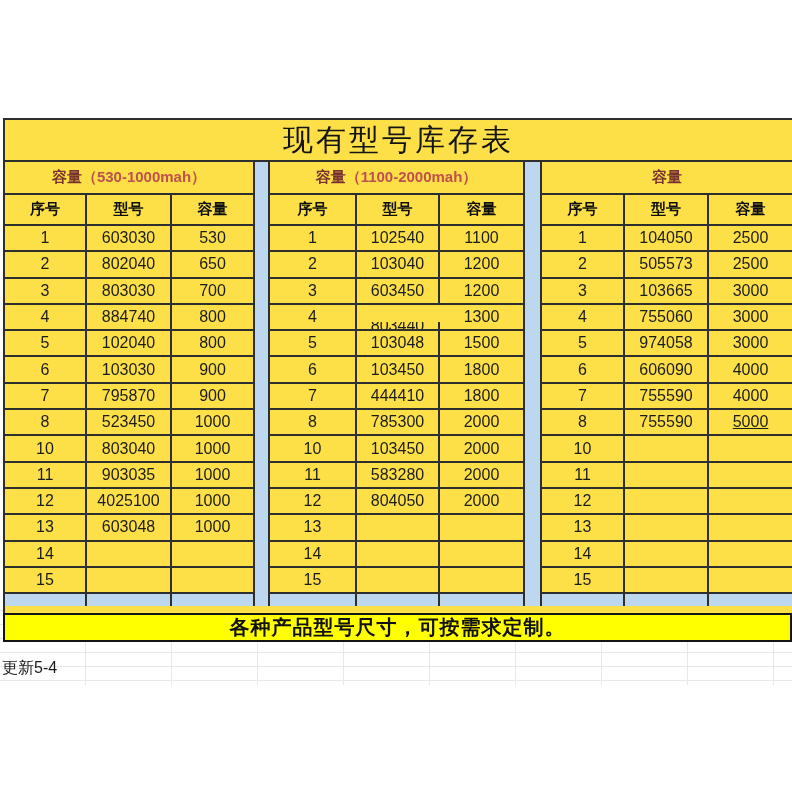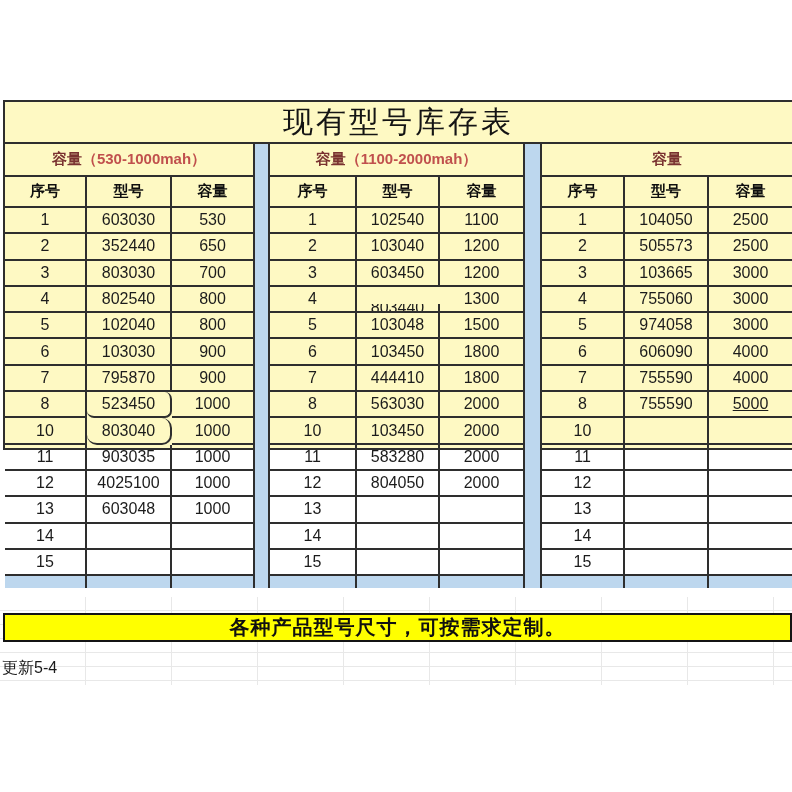--- a/index.html
+++ b/index.html
@@ -18,26 +18,26 @@
     overflow: hidden;
   }
   
   .bg-grid {
     position: absolute; left: 0; top: 597px; width: 792px; height: 88px;
     background-image:
       repeating-linear-gradient(to bottom, transparent 0, transparent 13px, #e8e8e8 13px, #e8e8e8 14px),
       repeating-linear-gradient(to right, transparent 0, transparent 85px, #e8e8e8 85px, #e8e8e8 86px);
   }
   .inv-table {
-    position: absolute; left: 3px; top: 100px;
-    width: 789px; height: 350px;
+    position: absolute; left: 3px; top: 118px;
+    width: 789px; height: 507px;
     box-sizing: border-box;
     border: 2px solid var(--border);
     border-right: none;
-    background: #fef9c3;
+    background: #fde047;
     display: grid;
     grid-template-columns: 82px 85px 83px 15px 87px 83px 85px 17px 83px 84px 83px;
     grid-template-rows: 42px 33px 31px repeat(14, 26.3px) 12px;
   }
   .cell {
     box-sizing: border-box;
     border-right: 2px solid var(--border);
     border-bottom: 2px solid var(--border);
     display: flex; align-items: center; justify-content: center;
     font-size: 16px; color: #1c1c1c;
@@ -87,42 +87,42 @@
       <span class="prefix">容量</span>
       <span class="range">（530-1000mah）</span>
     </div>
     <div class="cell col-header" style="grid-area: 3 / 1;">序号</div>
     <div class="cell col-header" style="grid-area: 3 / 2;">型号</div>
     <div class="cell col-header" style="grid-area: 3 / 3;">容量</div>
     <div class="cell data-cell" style="grid-area: 4 / 1;">1</div>
     <div class="cell data-cell" style="grid-area: 4 / 2;">603030</div>
     <div class="cell data-cell" style="grid-area: 4 / 3;">530</div>
     <div class="cell data-cell" style="grid-area: 5 / 1;">2</div>
-    <div class="cell data-cell" style="grid-area: 5 / 2;">352440</div>
+    <div class="cell data-cell" style="grid-area: 5 / 2;">802040</div>
     <div class="cell data-cell" style="grid-area: 5 / 3;">650</div>
     <div class="cell data-cell" style="grid-area: 6 / 1;">3</div>
     <div class="cell data-cell" style="grid-area: 6 / 2;">803030</div>
     <div class="cell data-cell" style="grid-area: 6 / 3;">700</div>
     <div class="cell data-cell" style="grid-area: 7 / 1;">4</div>
-    <div class="cell data-cell" style="grid-area: 7 / 2;">802540</div>
+    <div class="cell data-cell" style="grid-area: 7 / 2;">884740</div>
     <div class="cell data-cell" style="grid-area: 7 / 3;">800</div>
     <div class="cell data-cell" style="grid-area: 8 / 1;">5</div>
     <div class="cell data-cell" style="grid-area: 8 / 2;">102040</div>
     <div class="cell data-cell" style="grid-area: 8 / 3;">800</div>
     <div class="cell data-cell" style="grid-area: 9 / 1;">6</div>
     <div class="cell data-cell" style="grid-area: 9 / 2;">103030</div>
     <div class="cell data-cell" style="grid-area: 9 / 3;">900</div>
     <div class="cell data-cell" style="grid-area: 10 / 1;">7</div>
     <div class="cell data-cell" style="grid-area: 10 / 2;">795870</div>
     <div class="cell data-cell" style="grid-area: 10 / 3;">900</div>
     <div class="cell data-cell" style="grid-area: 11 / 1;">8</div>
-    <div class="cell data-cell" style="grid-area: 11 / 2; border-radius: 7px;">523450</div>
+    <div class="cell data-cell" style="grid-area: 11 / 2;">523450</div>
     <div class="cell data-cell" style="grid-area: 11 / 3;">1000</div>
     <div class="cell data-cell" style="grid-area: 12 / 1;">10</div>
-    <div class="cell data-cell" style="grid-area: 12 / 2; border-radius: 10px;">803040</div>
+    <div class="cell data-cell" style="grid-area: 12 / 2;">803040</div>
     <div class="cell data-cell" style="grid-area: 12 / 3;">1000</div>
     <div class="cell data-cell" style="grid-area: 13 / 1;">11</div>
     <div class="cell data-cell" style="grid-area: 13 / 2;">903035</div>
     <div class="cell data-cell" style="grid-area: 13 / 3;">1000</div>
     <div class="cell data-cell" style="grid-area: 14 / 1;">12</div>
     <div class="cell data-cell" style="grid-area: 14 / 2;">4025100</div>
     <div class="cell data-cell" style="grid-area: 14 / 3;">1000</div>
     <div class="cell data-cell" style="grid-area: 15 / 1;">13</div>
     <div class="cell data-cell" style="grid-area: 15 / 2;">603048</div>
     <div class="cell data-cell" style="grid-area: 15 / 3;">1000</div>
@@ -157,21 +157,21 @@
     <div class="cell data-cell" style="grid-area: 8 / 5;">5</div>
     <div class="cell data-cell" style="grid-area: 8 / 6;">103048</div>
     <div class="cell data-cell" style="grid-area: 8 / 7;">1500</div>
     <div class="cell data-cell" style="grid-area: 9 / 5;">6</div>
     <div class="cell data-cell" style="grid-area: 9 / 6;">103450</div>
     <div class="cell data-cell" style="grid-area: 9 / 7;">1800</div>
     <div class="cell data-cell" style="grid-area: 10 / 5;">7</div>
     <div class="cell data-cell" style="grid-area: 10 / 6;">444410</div>
     <div class="cell data-cell" style="grid-area: 10 / 7;">1800</div>
     <div class="cell data-cell" style="grid-area: 11 / 5;">8</div>
-    <div class="cell data-cell" style="grid-area: 11 / 6;">563030</div>
+    <div class="cell data-cell" style="grid-area: 11 / 6;">785300</div>
     <div class="cell data-cell" style="grid-area: 11 / 7;">2000</div>
     <div class="cell data-cell" style="grid-area: 12 / 5;">10</div>
     <div class="cell data-cell" style="grid-area: 12 / 6;">103450</div>
     <div class="cell data-cell" style="grid-area: 12 / 7;">2000</div>
     <div class="cell data-cell" style="grid-area: 13 / 5;">11</div>
     <div class="cell data-cell" style="grid-area: 13 / 6;">583280</div>
     <div class="cell data-cell" style="grid-area: 13 / 7;">2000</div>
     <div class="cell data-cell" style="grid-area: 14 / 5;">12</div>
     <div class="cell data-cell" style="grid-area: 14 / 6;">804050</div>
     <div class="cell data-cell" style="grid-area: 14 / 7;">2000</div>

